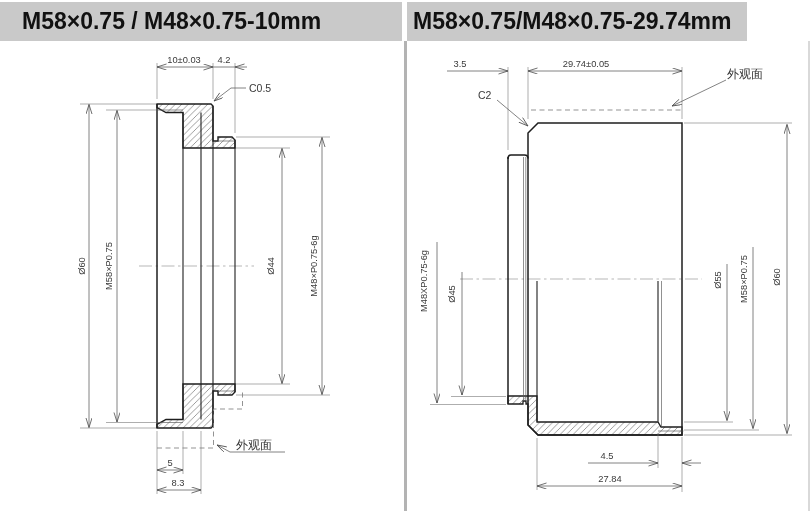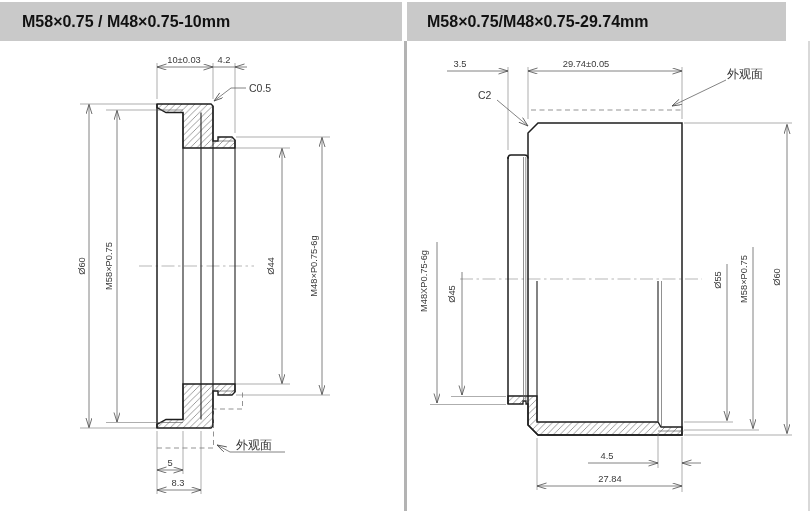--- a/index.html
+++ b/index.html
@@ -1,21 +1,21 @@
 <!DOCTYPE html>
 <html><head>
 <meta charset="utf-8">
 <style>
   html,body{margin:0;padding:0;background:#fff;}
   #stage{position:relative;width:810px;height:511px;background:#fff;overflow:hidden;
          font-family:"Liberation Sans",sans-serif;}
   .hdr{position:absolute;top:2px;height:39px;background:#c9c9c9;color:#111;
-       font-weight:bold;font-size:16px;line-height:39px;white-space:nowrap;}
+       font-weight:bold;font-size:23px;line-height:39px;white-space:nowrap;}
   #hdrL{left:0;width:402px;padding-left:22px;box-sizing:border-box;}
-  #hdrR{left:407px;width:379px;padding-left:20px;box-sizing:border-box;}
+  #hdrR{left:407px;width:340px;padding-left:6px;box-sizing:border-box;}
   #divider{position:absolute;left:404px;top:41px;width:3px;height:470px;background:#b3b3b3;}
   #edgeR{position:absolute;left:808px;top:41px;width:2px;height:470px;background:#d9d9d9;}
   svg{position:absolute;top:0;}
   svg text{font-family:"Liberation Sans",sans-serif;font-size:9.3px;fill:#3a3a3a;}
   svg text.cjk{font-size:12px;fill:#333;}
   .pt{stroke:#1e1e1e;stroke-width:1.5;fill:none;stroke-linejoin:miter;}
   .pt2{stroke:#1e1e1e;stroke-width:1.1;fill:none;}
   .tn{stroke:#555;stroke-width:.65;fill:none;}
   .dim{stroke:#5a5a5a;stroke-width:.75;fill:none;}
   .ext{stroke:#777;stroke-width:.6;fill:none;}

